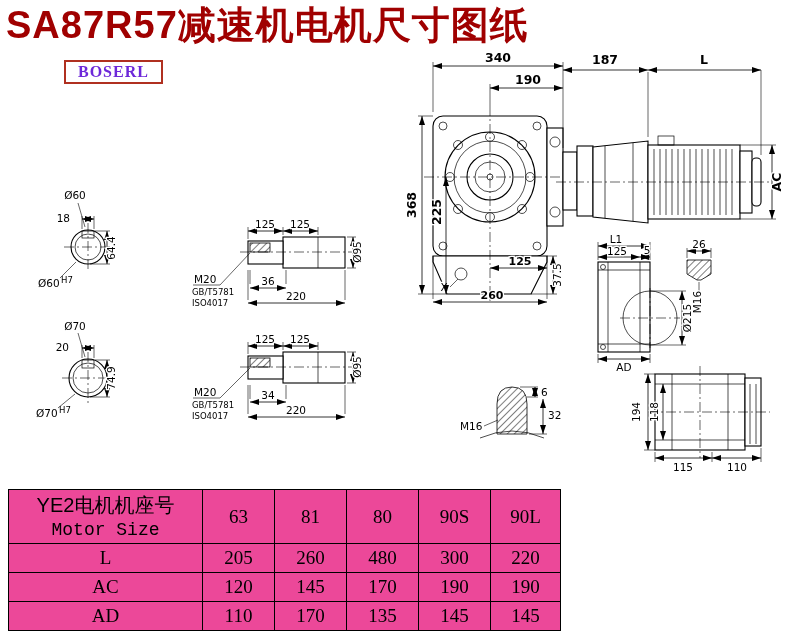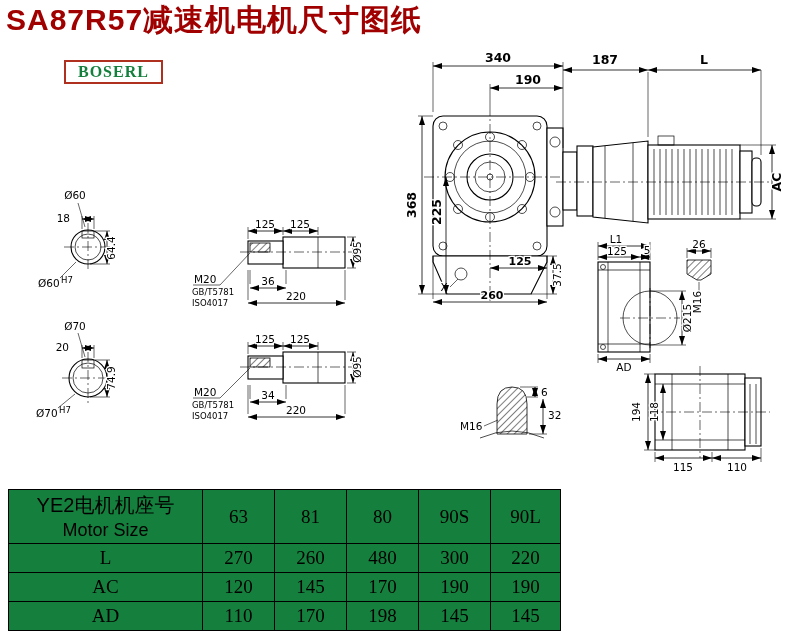--- a/index.html
+++ b/index.html
@@ -1,43 +1,43 @@
 <!DOCTYPE html>
 <html><head>
 <meta charset="utf-8">
 <style>
   html,body{margin:0;padding:0;background:#fff;}
   .page{position:relative;width:800px;height:634px;background:#ffffff;overflow:hidden;
         font-family:"Liberation Sans",sans-serif;color:#000;}
-  .title{position:absolute;left:6px;top:0px;font-size:30px;font-weight:bold;color:#a00000;
+  .title{position:absolute;left:6px;top:0px;font-size:38px;font-weight:bold;color:#a00000;
          letter-spacing:1px;white-space:nowrap;}
   .logo{position:absolute;left:64px;top:60px;border:2px solid #b03020;padding:1px 12px;
-        color:#15803d;font-family:"Liberation Serif",serif;font-weight:bold;font-size:16px;
+        color:#6d28d9;font-family:"Liberation Serif",serif;font-weight:bold;font-size:16px;
         letter-spacing:1px;background:#fff;}
   svg.drawing{position:absolute;left:0;top:0;}
   svg text{paint-order:stroke;stroke:#fff;stroke-width:2.5px;fill:#000;text-anchor:middle;
            font-family:"DejaVu Sans",sans-serif;}
   .t{font-size:10.5px;}
   .ts{font-size:8.5px;}
   .tm{font-size:11px;font-weight:bold;}
   .tb{font-size:12.5px;font-weight:bold;}
   .as{text-anchor:start;}
   .ae{text-anchor:end;}
   .ln{stroke:#000;stroke-width:1.1;fill:none;}
   .lnf{stroke:#000;stroke-width:1.1;fill:#fff;}
   .thin{stroke:#000;stroke-width:0.7;fill:none;}
   .hat{stroke:#000;stroke-width:0.8;fill:url(#hatch);}
   .cl{stroke:#000;stroke-width:0.6;fill:none;stroke-dasharray:10 3 2 3;}
   .ext{stroke:#000;stroke-width:0.6;fill:none;}
   .dim{stroke:#000;stroke-width:0.8;fill:none;marker-start:url(#as_);marker-end:url(#ae_);}
-  .size-table{position:absolute;left:8px;top:489px;border-collapse:collapse;table-layout:fixed;background:#15803d;}
+  .size-table{position:absolute;left:8px;top:489px;border-collapse:collapse;table-layout:fixed;background:#ec4899;}
   .size-table th,.size-table td{border:1.5px solid #000;text-align:center;padding:0;font-weight:normal;}
   .size-table .num,.size-table .lab{font-family:Liberation Serif, serif;font-size:19px;}
   .hd-cn{font-size:20px;line-height:26px;}
-  .hd-en{font-family:Liberation Sans, sans-serif;font-size:18px;line-height:24px;}
+  .hd-en{font-family:Liberation Mono, monospace;font-size:18px;line-height:24px;}
 </style>
 </head>
 <body>
 
 <div class="page">
 
   <svg class="drawing" width="800" height="487" viewBox="0 0 800 487">
     <defs>
       <marker id="ae_" markerWidth="10" markerHeight="8" refX="9" refY="4" orient="auto" markerUnits="userSpaceOnUse">
         <path d="M0,1 L9,4 L0,7 Z" fill="#000"></path>
@@ -336,38 +336,38 @@
           <div class="hd-en">Motor Size</div>
         </th>
         <td class="num">63</td>
         <td class="num">81</td>
         <td class="num">80</td>
         <td class="num">90S</td>
         <td class="num">90L</td>
       </tr>
       <tr style="height:29px">
         <th class="lab">L</th>
-        <td class="num">270</td>
+        <td class="num">205</td>
         <td class="num">260</td>
         <td class="num">480</td>
         <td class="num">300</td>
         <td class="num">220</td>
       </tr>
       <tr style="height:29px">
         <th class="lab">AC</th>
         <td class="num">120</td>
         <td class="num">145</td>
         <td class="num">170</td>
         <td class="num">190</td>
         <td class="num">190</td>
       </tr>
       <tr style="height:29px">
         <th class="lab">AD</th>
         <td class="num">110</td>
         <td class="num">170</td>
-        <td class="num">198</td>
+        <td class="num">135</td>
         <td class="num">145</td>
         <td class="num">145</td>
       </tr>
     </tbody>
   </table>
 
 </div>
 
 </body></html>

